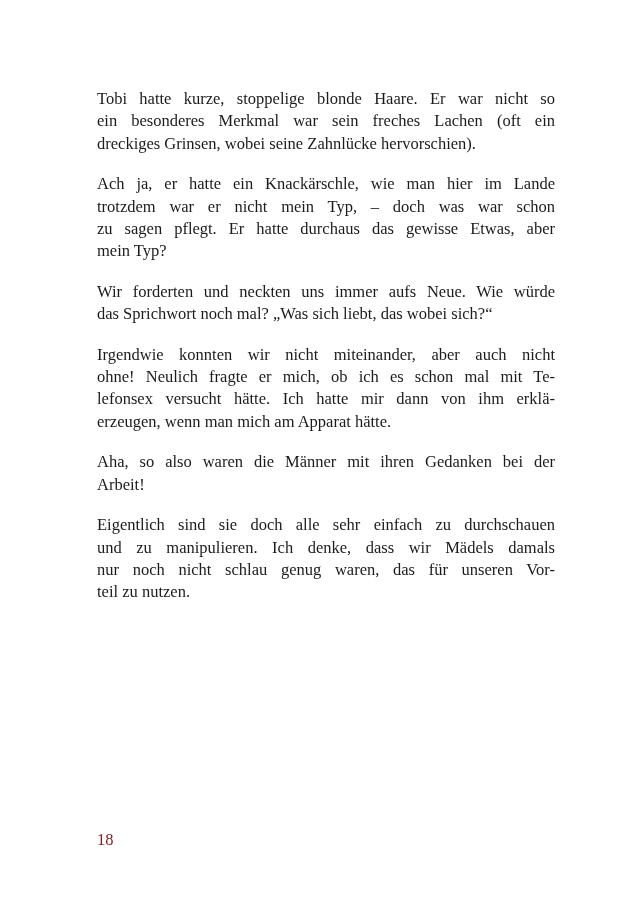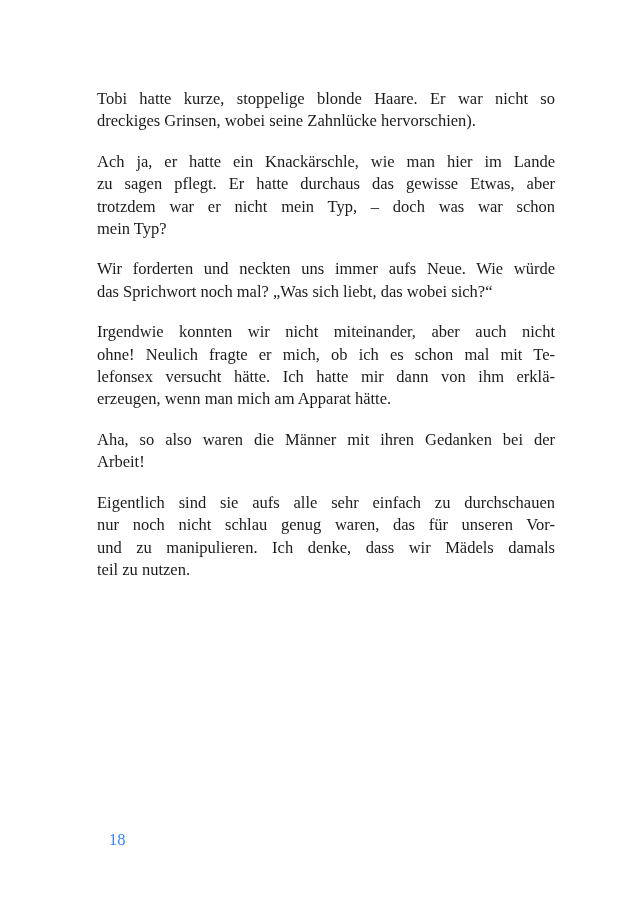--- a/index.html
+++ b/index.html
@@ -36,54 +36,54 @@
   }
   .line.last {
     text-align-last: left;
   }
   .page-number {
     position: absolute;
     left: 97px;
     top: 829px;
     font-size: 16.5px;
     line-height: 22.4px;
-    color: #3b82f6;
-    margin-left: 12px;
+    color: #7f1d1d;
   }
 </style>
 </head>
 <body>
 
 <div class="page" style="background: rgb(255, 255, 255); color: rgb(27, 27, 27);">
   <div class="text-block" id="text-block">
       <div class="paragraph">
         <div class="line">Tobi hatte kurze, stoppelige blonde Haare. Er war nicht so</div>
+        <div class="line">ein besonderes Merkmal war sein freches Lachen (oft ein</div>
         <div class="line last">dreckiges Grinsen, wobei seine Zahnlücke hervorschien).</div>
       </div>
       <div class="paragraph">
         <div class="line">Ach ja, er hatte ein Knackärschle, wie man hier im Lande</div>
+        <div class="line">trotzdem war er nicht mein Typ, – doch was war schon</div>
         <div class="line">zu sagen pflegt. Er hatte durchaus das gewisse Etwas, aber</div>
-        <div class="line">trotzdem war er nicht mein Typ, – doch was war schon</div>
         <div class="line last">mein Typ?</div>
       </div>
       <div class="paragraph">
         <div class="line">Wir forderten und neckten uns immer aufs Neue. Wie würde</div>
         <div class="line last">das Sprichwort noch mal? „Was sich liebt, das wobei sich?“</div>
       </div>
       <div class="paragraph">
         <div class="line">Irgendwie konnten wir nicht miteinander, aber auch nicht</div>
         <div class="line">ohne! Neulich fragte er mich, ob ich es schon mal mit Te-</div>
         <div class="line">lefonsex versucht hätte. Ich hatte mir dann von ihm erklä-</div>
         <div class="line last">erzeugen, wenn man mich am Apparat hätte.</div>
       </div>
       <div class="paragraph">
         <div class="line">Aha, so also waren die Männer mit ihren Gedanken bei der</div>
         <div class="line last">Arbeit!</div>
       </div>
       <div class="paragraph">
-        <div class="line">Eigentlich sind sie aufs alle sehr einfach zu durchschauen</div>
+        <div class="line">Eigentlich sind sie doch alle sehr einfach zu durchschauen</div>
+        <div class="line">und zu manipulieren. Ich denke, dass wir Mädels damals</div>
         <div class="line">nur noch nicht schlau genug waren, das für unseren Vor-</div>
-        <div class="line">und zu manipulieren. Ich denke, dass wir Mädels damals</div>
         <div class="line last">teil zu nutzen.</div>
       </div>
     </div>
   <div class="page-number">18</div>
 </div>
 
 </body></html>

